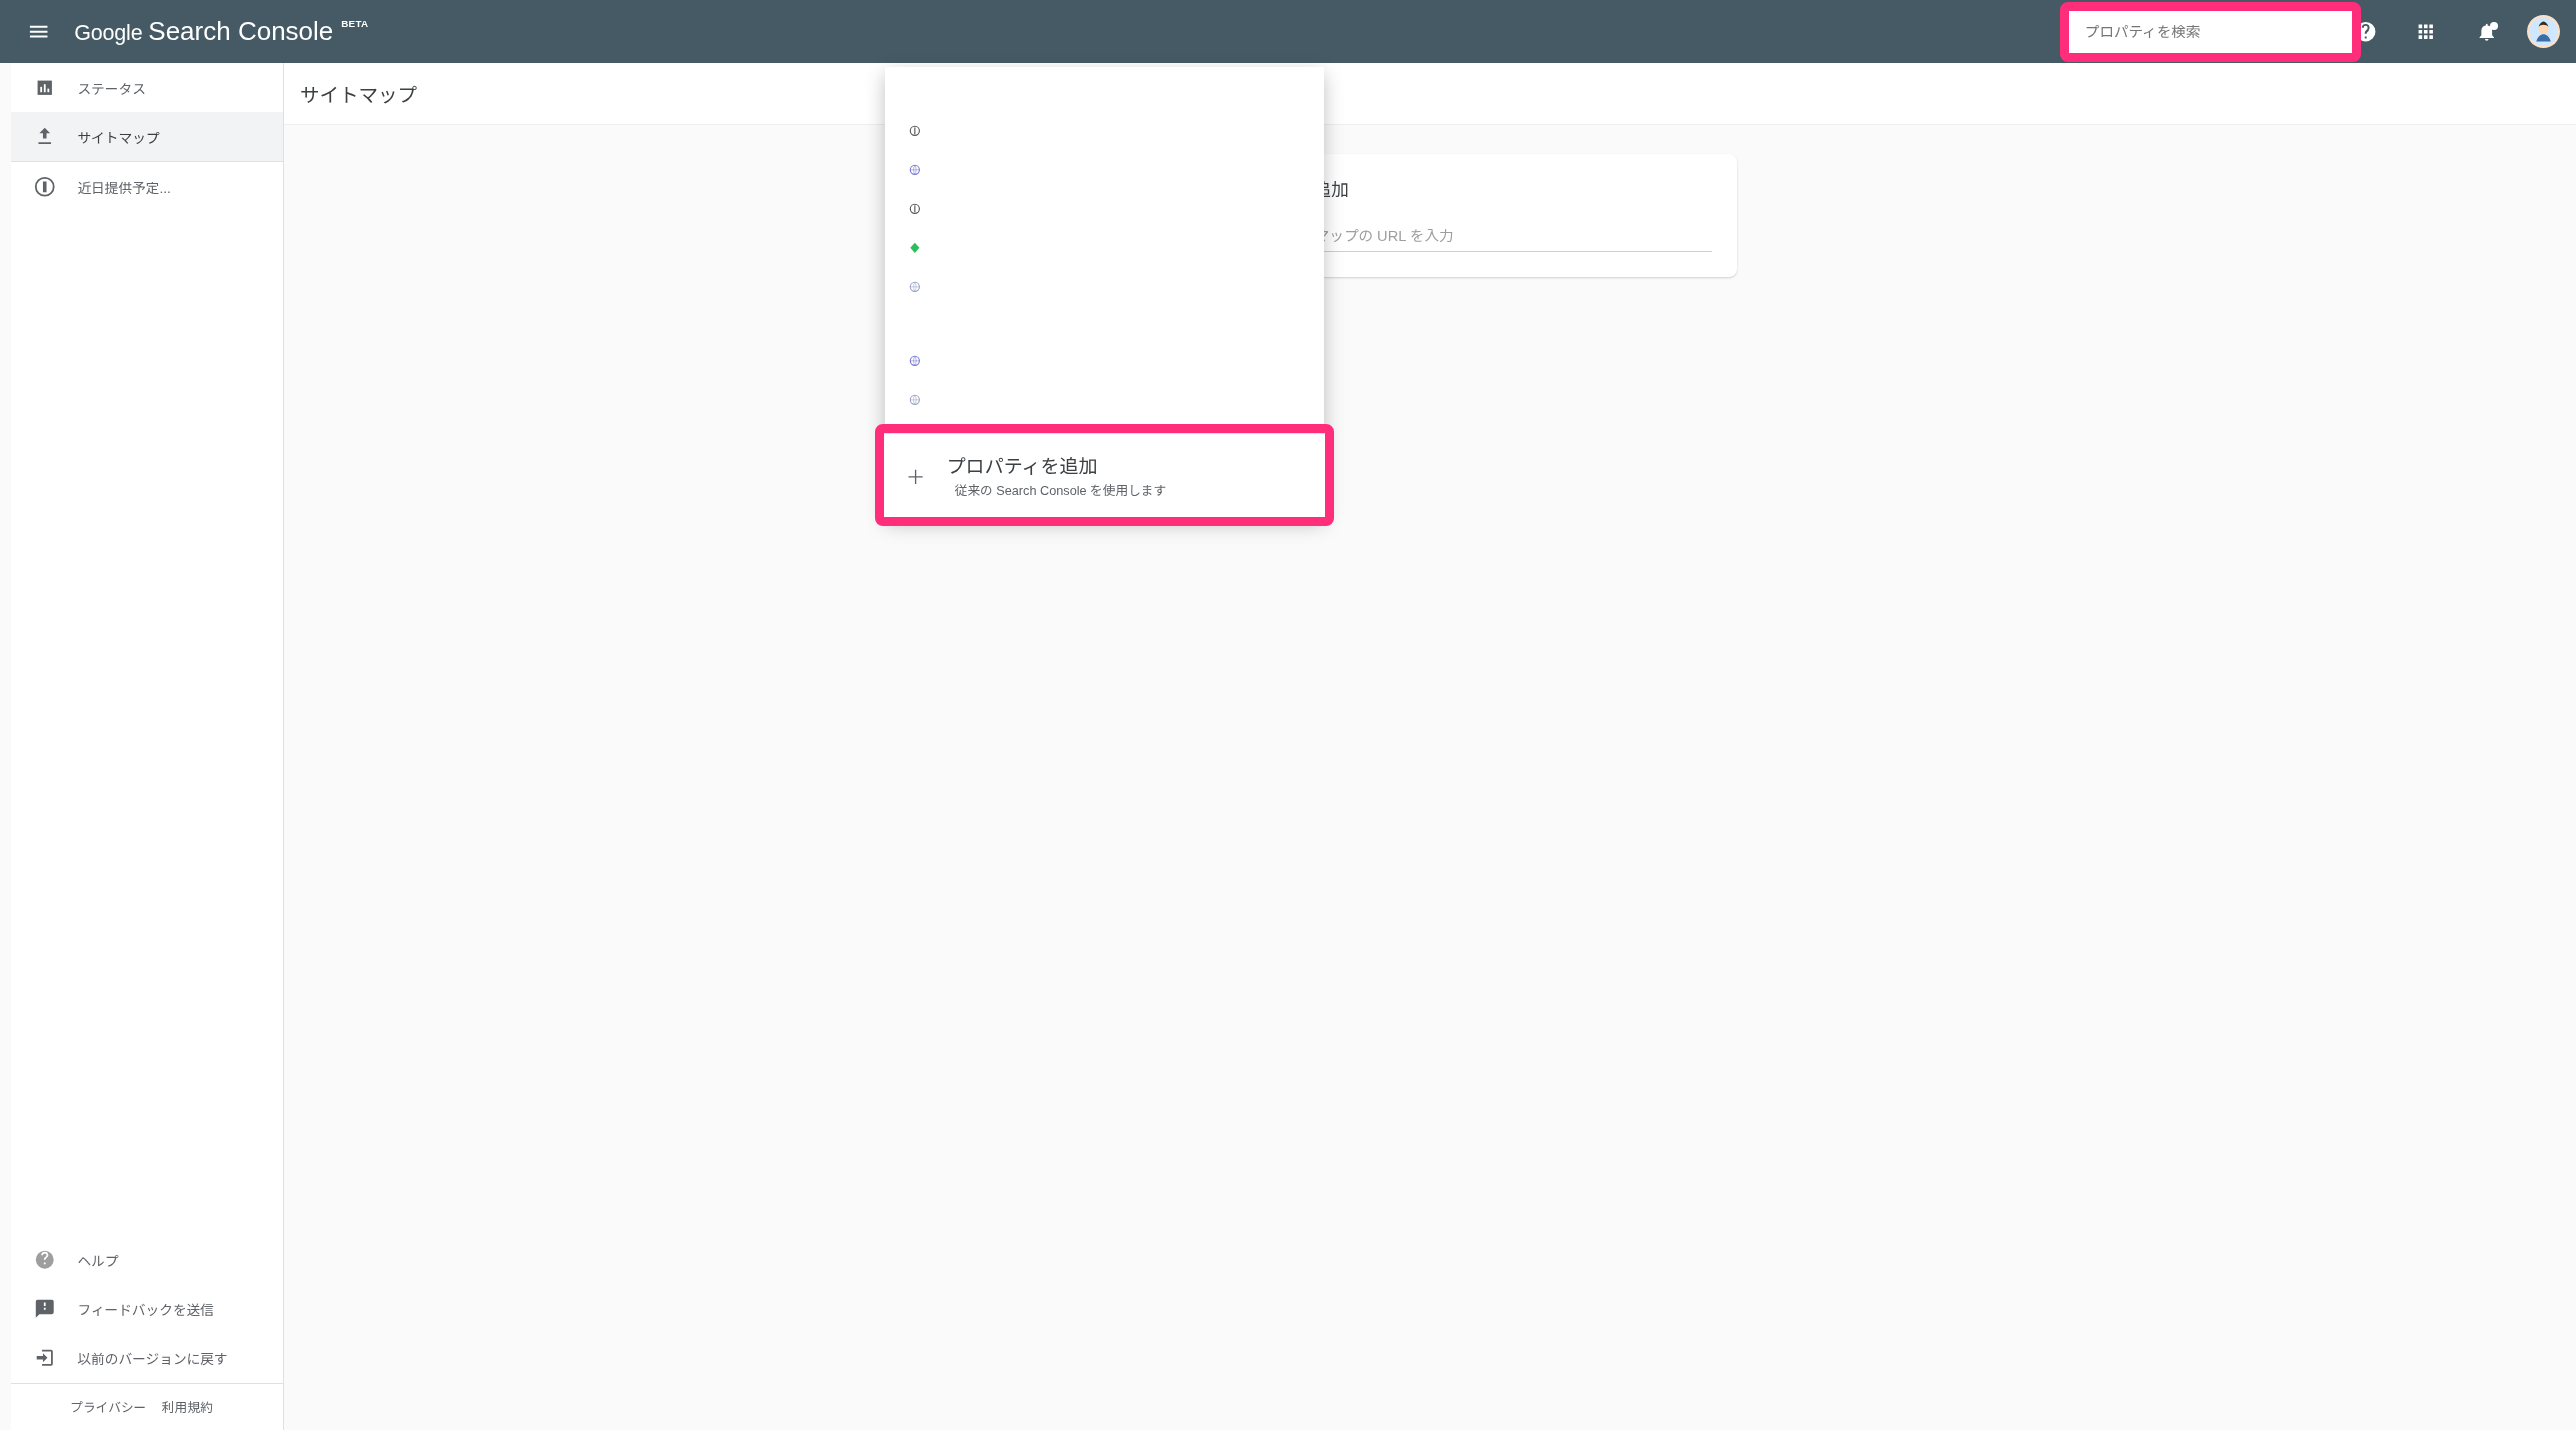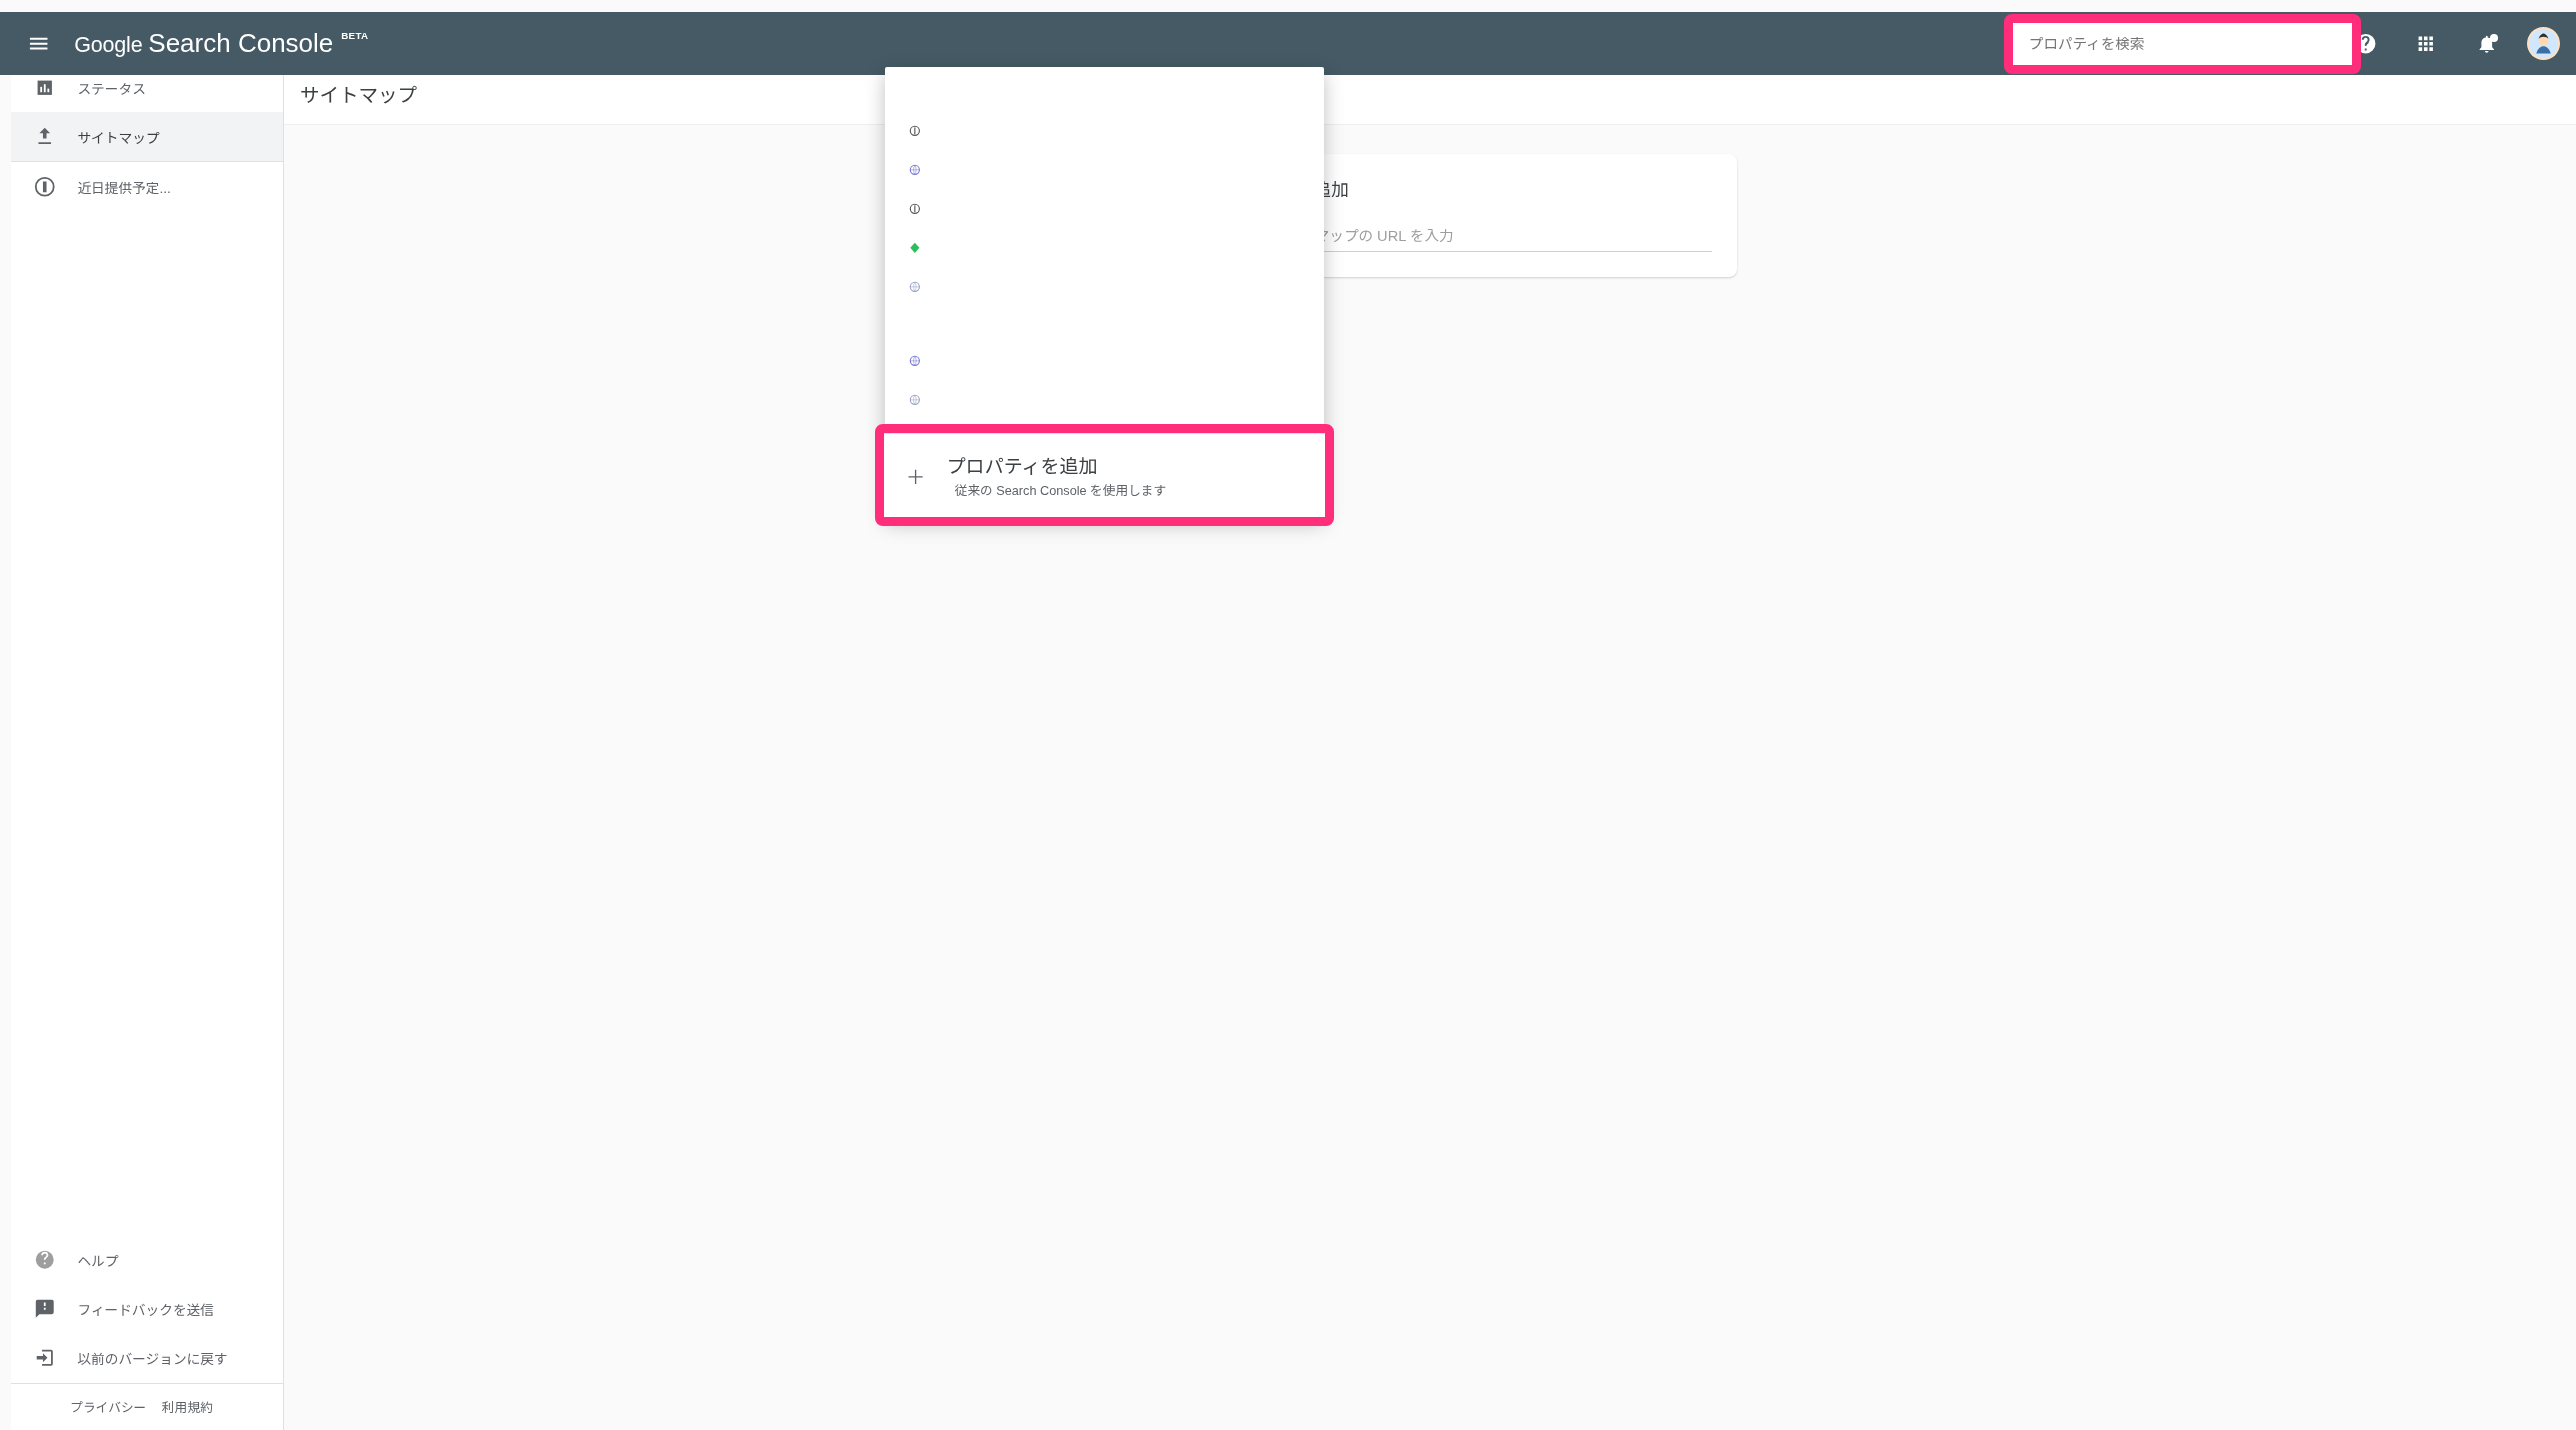--- a/index.html
+++ b/index.html
@@ -14,42 +14,42 @@
     --card-bg:#ffffff;
   }
   *{box-sizing:border-box;font-family:"Helvetica Neue",Arial,"Hiragino Kaku Gothic ProN","Noto Sans JP",sans-serif;}
   html,body{margin:0;padding:0;height:100%;}
   body{background:#fafafa;color:var(--text-main);font-size:13.7px;overflow:hidden;}
 
   
   .appbar{
     position:fixed;left:0;top:0;right:0;height:63px;
     background:var(--header-bg);color:#fff;
-    display:flex;align-items:center;padding:0 15.6px;z-index:100;margin-top:12px;
+    display:flex;align-items:center;padding:0 15.6px;z-index:100;
   }
   .menu-btn{width:47px;height:47px;display:flex;align-items:center;justify-content:center;border-radius:50%;cursor:pointer;}
   .menu-btn svg{fill:#fff;}
   .logo-wrap{display:flex;align-items:baseline;margin-left:11.7px;gap:5.9px;}
   .logo-google{font-size:21.5px;font-weight:500;letter-spacing:-0.2px;}
   .logo-sc{font-size:26px;font-weight:300;}
   .logo-beta{font-size:9.8px;font-weight:700;align-self:flex-start;margin-top:2px;margin-left:2px;letter-spacing:0.3px;}
   .appbar-mid{flex:1;}
   .appbar-right{display:flex;align-items:center;gap:21.5px;}
   .rnd-icon{width:39px;height:39px;display:flex;align-items:center;justify-content:center;cursor:pointer;}
   .rnd-icon svg{fill:#fff;}
   .avatar{width:33px;height:33px;border-radius:50%;background:#ffe0c2;display:flex;align-items:center;justify-content:center;overflow:hidden;cursor:pointer;}
   .avatar svg{width:29px;height:29px;}
   .bell-badge{position:relative;}
   .bell-badge::after{content:"";position:absolute;width:7.8px;height:7.8px;background:#fff;border-radius:50%;top:9.8px;right:7.8px;}
 
   
   .search-holder{position:absolute;right:215px;top:0;height:63px;display:flex;align-items:center;}
   .search-hilite{border:9.8px solid var(--highlight);border-radius:7.8px;padding:0;}
   .search-input{
-    width:339px;height:42px;border:none;padding:0 15.6px;font-size:14.6px;color:#8a8a8a;outline:none;background:#fff;
+    width:283px;height:42px;border:none;padding:0 15.6px;font-size:14.6px;color:#8a8a8a;outline:none;background:#fff;
   }
 
   
   .sidebar{
     position:fixed;left:11px;top:63px;bottom:0;width:var(--sidebar-w);
     background:#fff;display:flex;flex-direction:column;border-right:1px solid var(--border-grey);z-index:50;
   }
   .side-item{
     height:49px;display:flex;align-items:center;gap:21.5px;padding:0 23.4px;color:var(--text-sub);cursor:pointer;
   }

